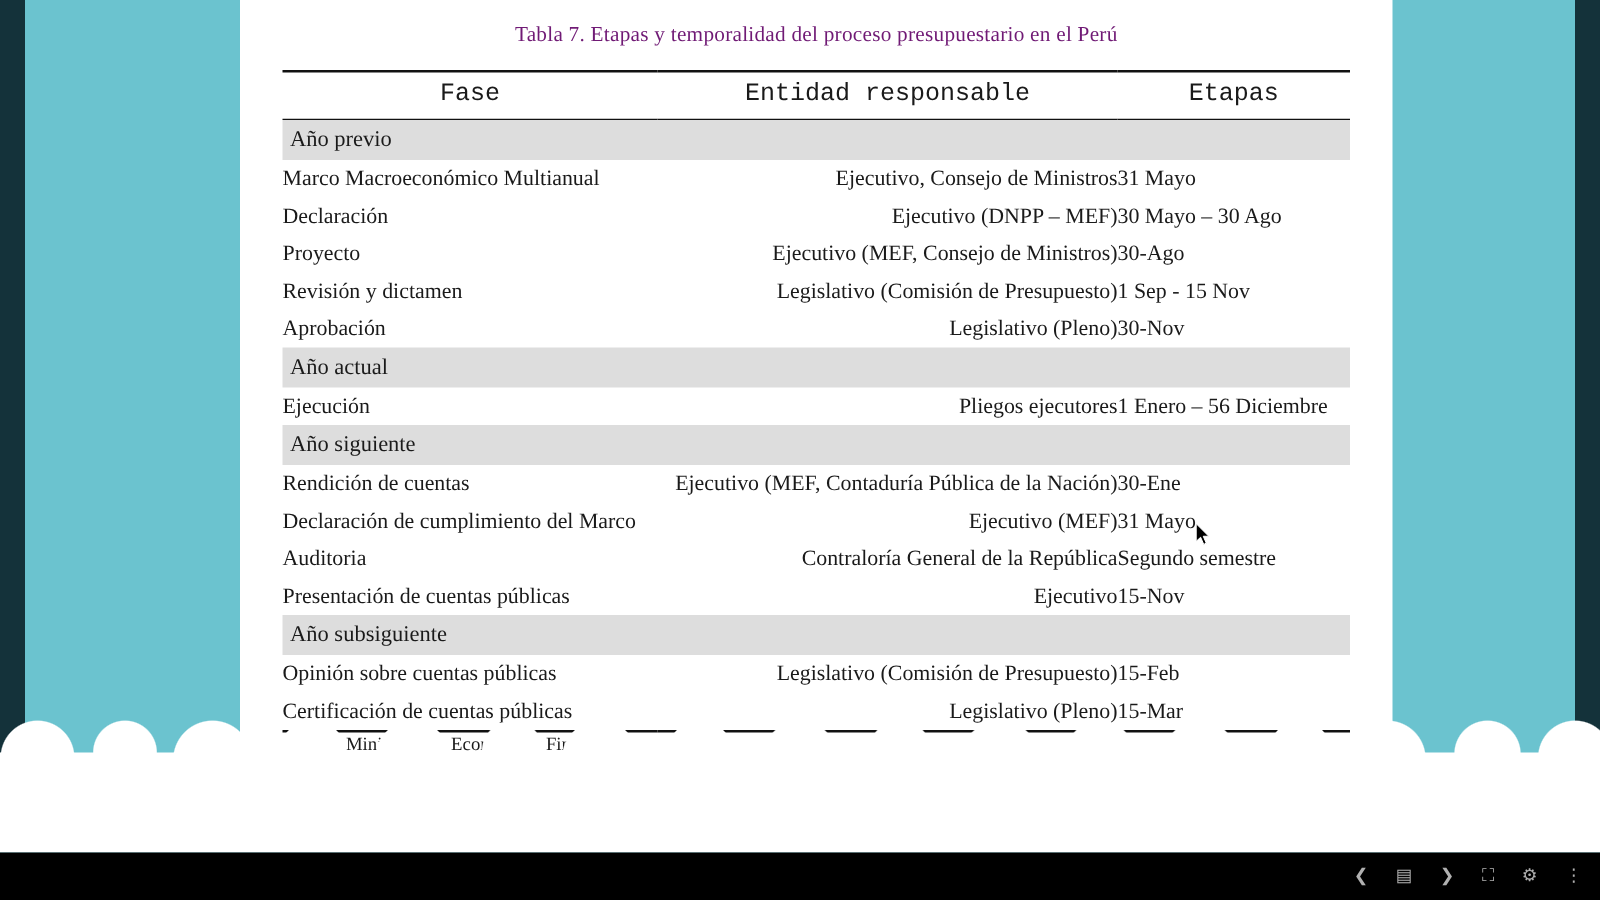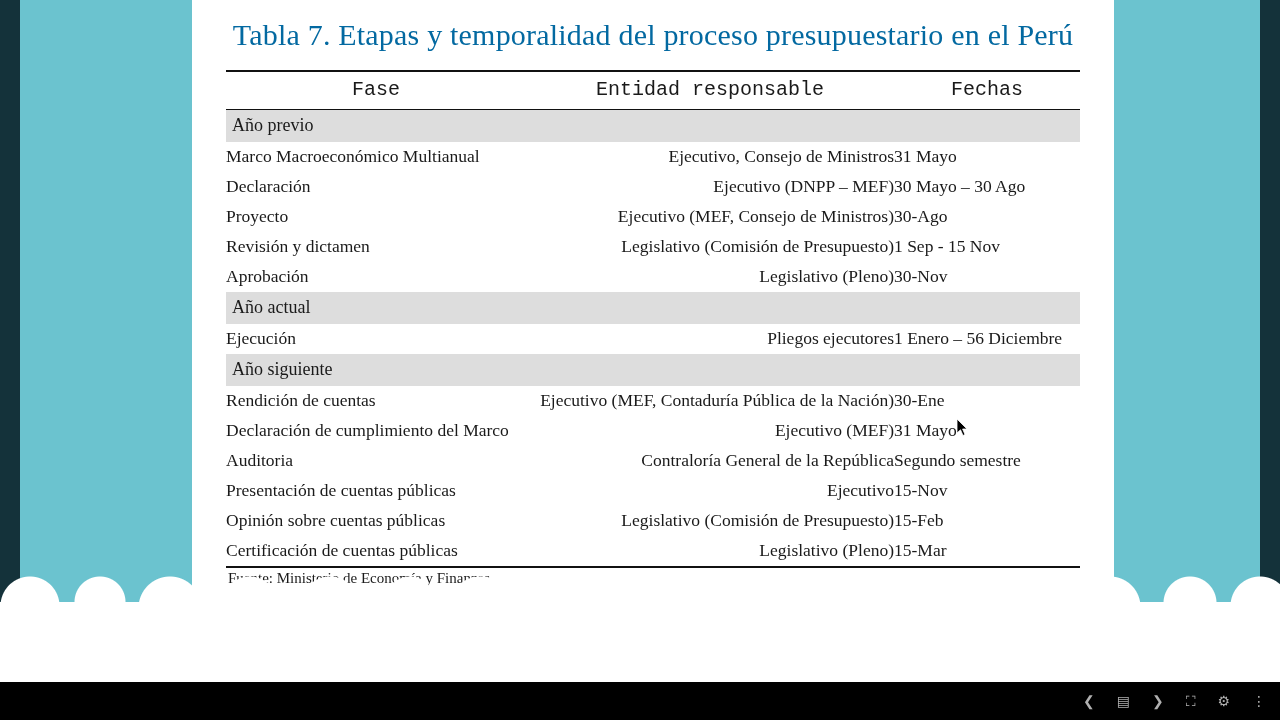--- a/index.html
+++ b/index.html
@@ -106,22 +106,22 @@
 
   .slide-inner {
     position: absolute;
     left: 18px;
     top: 10px;
     width: 886px;
   }
 
   .table-title {
     text-align: center;
-    font-size: 30px;
-    color: #0369a1;
+    font-size: 17px;
+    color: #701a75;
     letter-spacing: .2px;
     margin: 8px 0 18px 0;
     font-family: "Liberation Serif", serif;
   }
 
   table.budget {
     border-collapse: collapse;
     width: 854px;
     margin: 0 auto;
     table-layout: fixed;
@@ -199,21 +199,21 @@
       <table class="budget">
         <colgroup>
           <col class="c-fase">
           <col class="c-ent">
           <col class="c-fec">
         </colgroup>
         <thead>
           <tr>
             <th>Fase</th>
             <th>Entidad responsable</th>
-            <th>Fechas</th>
+            <th>Etapas</th>
           </tr>
         </thead>
         <tbody>
 
           <tr class="section">
             <td class="fase" colspan="3">Año previo</td>
           </tr>
 
           <tr>
             <td class="fase">Marco Macroeconómico Multianual</td>
@@ -269,20 +269,23 @@
             <td class="fase">Auditoria</td>
             <td class="ent">Contraloría General de la República</td>
             <td class="fec">Segundo semestre</td>
           </tr>
           <tr>
             <td class="fase">Presentación de cuentas públicas</td>
             <td class="ent">Ejecutivo</td>
             <td class="fec">15-Nov</td>
           </tr>
 
+          <tr class="section">
+            <td class="fase" colspan="3">Año subsiguiente</td>
+          </tr>
 
           <tr>
             <td class="fase">Opinión sobre cuentas públicas</td>
             <td class="ent">Legislativo (Comisión de Presupuesto)</td>
             <td class="fec">15-Feb</td>
           </tr>
           <tr class="last-row">
             <td class="fase">Certificación de cuentas públicas</td>
             <td class="ent">Legislativo (Pleno)</td>
             <td class="fec">15-Mar</td>

